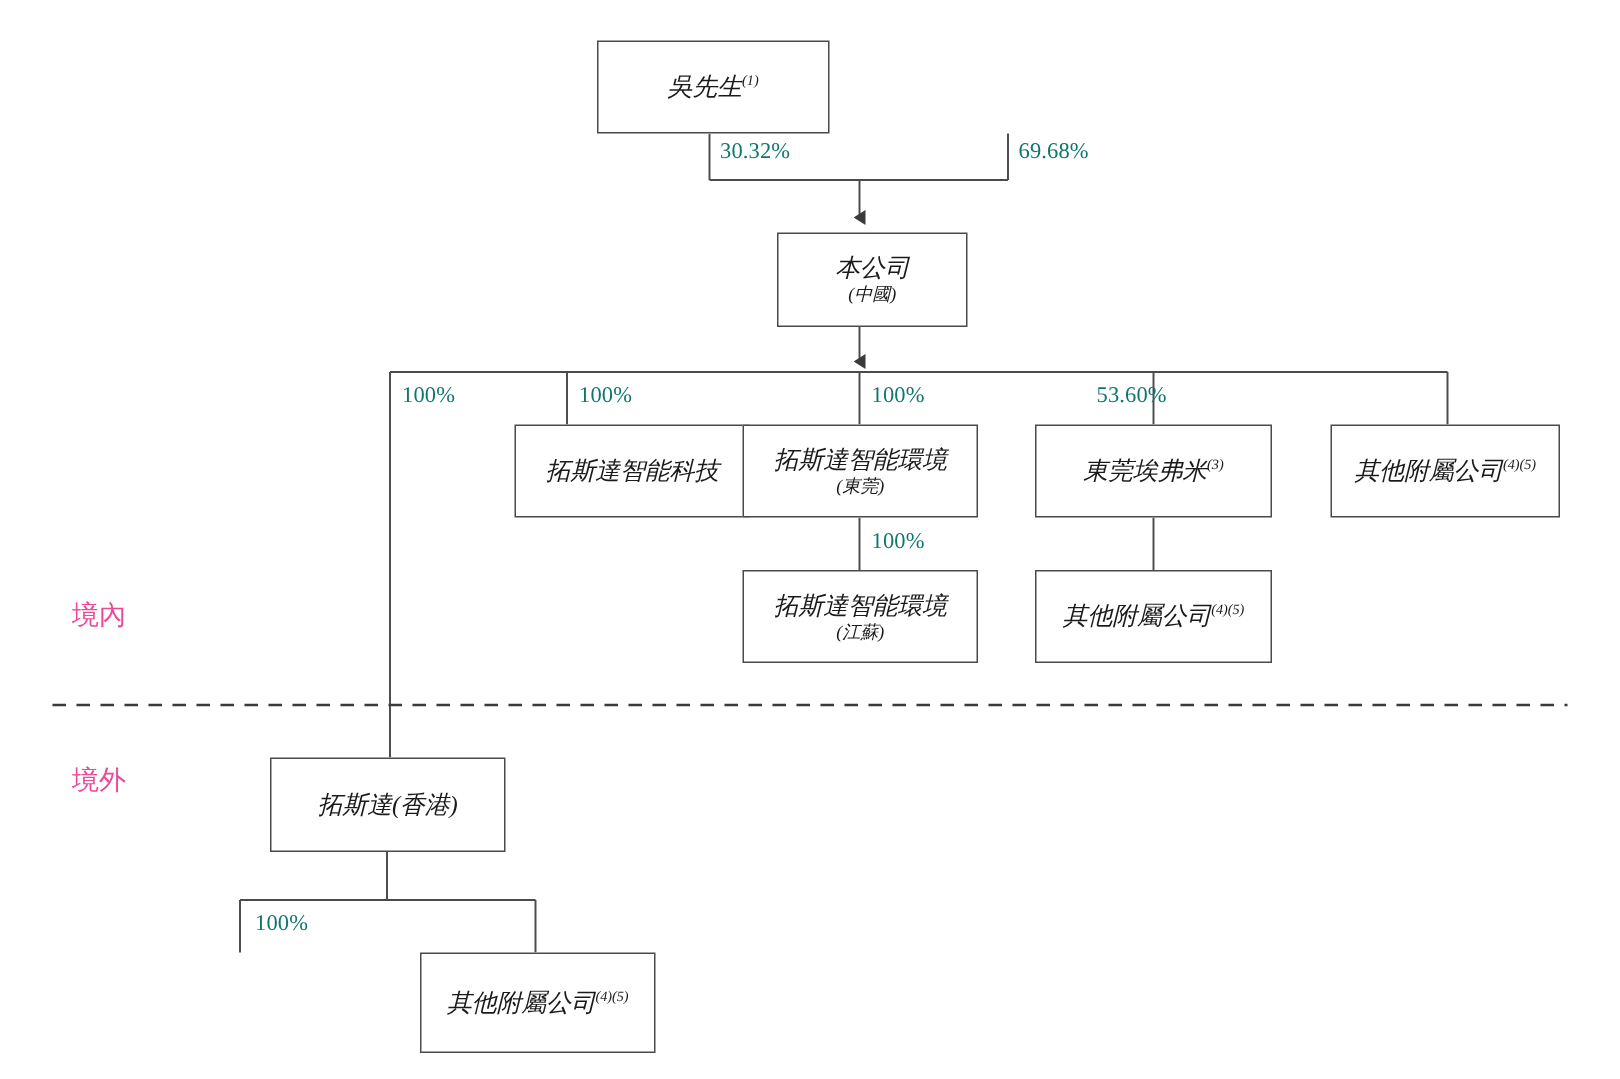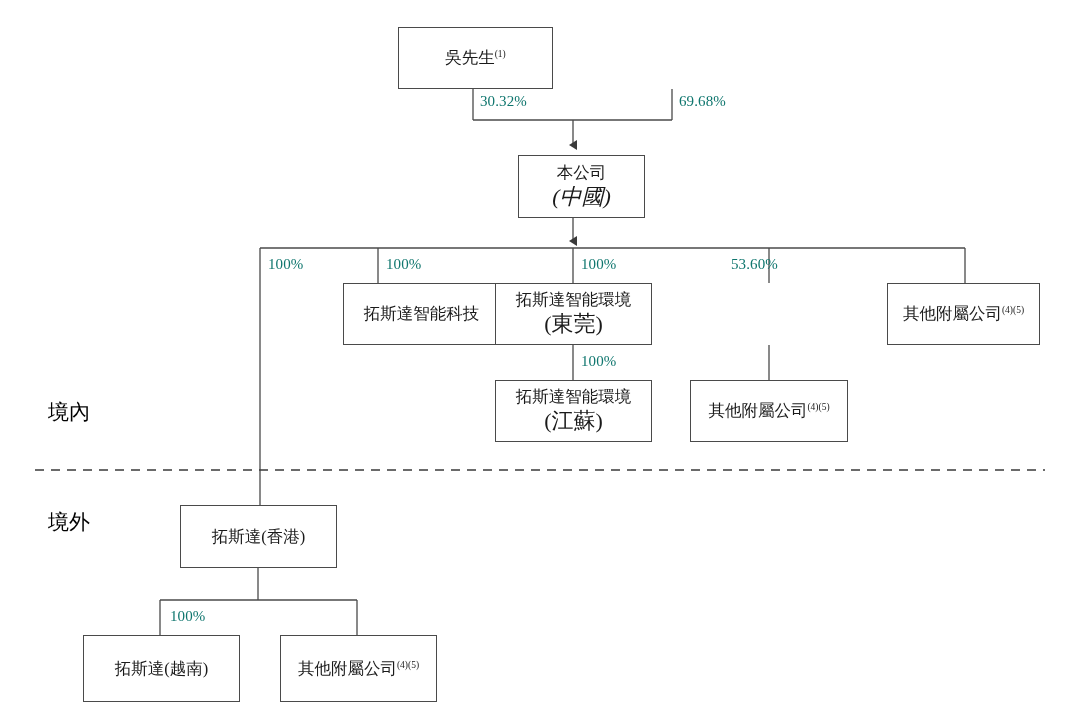--- a/index.html
+++ b/index.html
@@ -36,43 +36,44 @@
     align-items: center;
     justify-content: center;
     text-align: center;
     line-height: 1.28;
     font-size: 16.5px;
     color: #1a1a1a;
   }
   .node .line1, .node .line2 {
     display: block;
     white-space: nowrap;
+    font-style: italic;
   }
   .node .line2 {
-    font-size: 22px;
+    font-size: 12px;
   }
   .node.italic-sub .line2 {
     font-style: italic;
   }
   .sup {
     font-size: 9.5px;
     vertical-align: super;
     line-height: 0;
   }
   .edge-label {
     position: absolute;
     font-size: 15px;
     color: #0f766e;
     white-space: nowrap;
     letter-spacing: 0.1px;
   }
   .region-label {
     position: absolute;
-    font-size: 21px;
-    color: #000000;
+    font-size: 18px;
+    color: #ec4899;
     white-space: nowrap;
   }
 </style>
 </head>
 <body>
 
 <div id="chart-root">
 
   <svg id="wires" viewBox="0 0 1080 719">
     <defs>
@@ -146,20 +147,23 @@
 
   <div class="node" style="left:300px; top:283px; width:157px; height:62px;margin-left:43px;">
     <span class="line1">拓斯達智能科技</span>
   </div>
 
   <div class="node" style="left:495px; top:283px; width:157px; height:62px;">
     <span class="line1">拓斯達智能環境</span>
     <span class="line2">(東莞)</span>
   </div>
 
+  <div class="node" style="left:690px; top:283px; width:158px; height:62px;">
+    <span class="line1"><span>東莞埃弗米</span><span class="sup">(3)</span></span>
+  </div>
 
   <div class="node" style="left:887px; top:283px; width:153px; height:62px;">
     <span class="line1"><span>其他附屬公司</span><span class="sup">(4)(5)</span></span>
   </div>
 
   <div class="edge-label" style="left:581px; top:353px;">100%</div>
 
   <div class="node" style="left:495px; top:380px; width:157px; height:62px;">
     <span class="line1">拓斯達智能環境</span>
     <span class="line2">(江蘇)</span>
@@ -168,21 +172,18 @@
   <div class="node" style="left:690px; top:380px; width:158px; height:62px;">
     <span class="line1"><span>其他附屬公司</span><span class="sup">(4)(5)</span></span>
   </div>
 
   <div class="node" style="left:180px; top:505px; width:157px; height:63px;">
     <span class="line1">拓斯達(香港)</span>
   </div>
 
   <div class="edge-label" style="left:170px; top:608px;">100%</div>
 
-  <div class="node" style="left:83px; top:635px; width:157px; height:67px;">
-    <span class="line1">拓斯達(越南)</span>
-  </div>
 
   <div class="node" style="left:280px; top:635px; width:157px; height:67px;">
     <span class="line1"><span>其他附屬公司</span><span class="sup">(4)(5)</span></span>
   </div>
 
 </div>
 
 </body></html>

